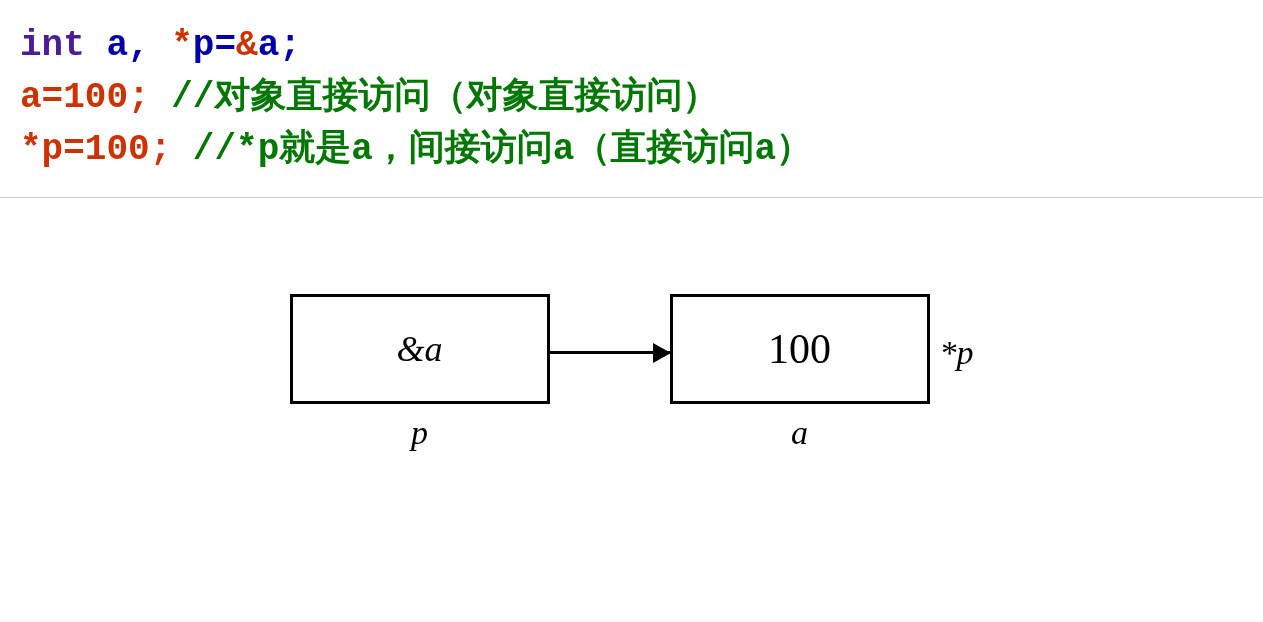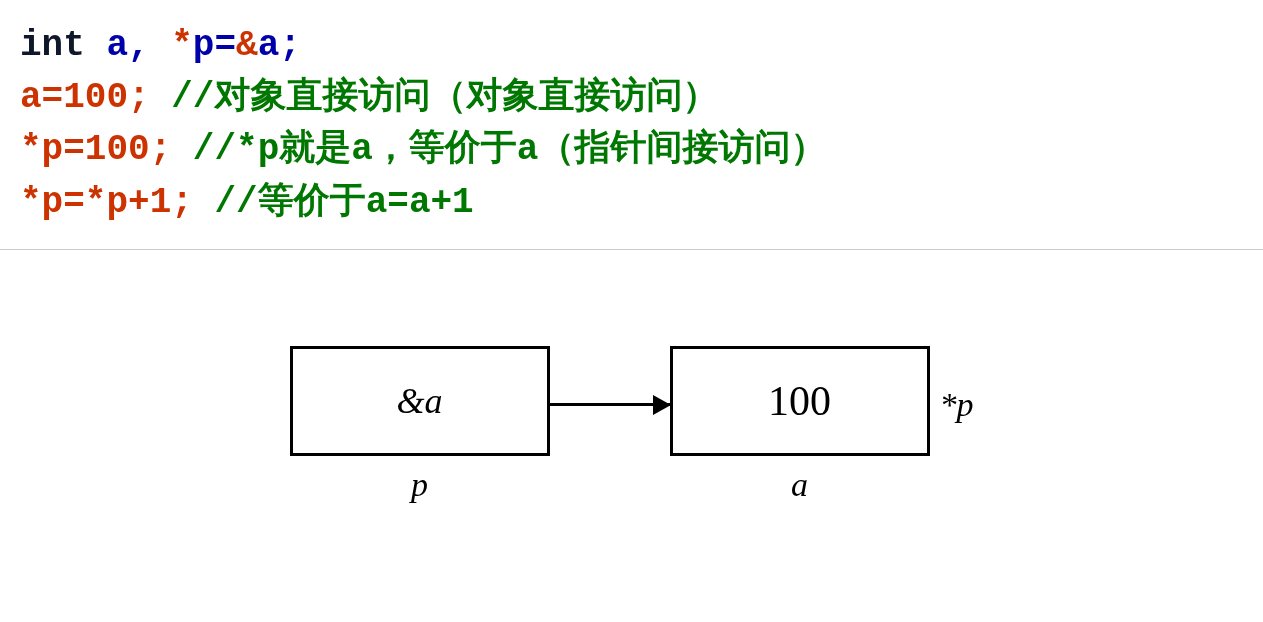--- a/index.html
+++ b/index.html
@@ -21,21 +21,21 @@
       border-bottom: 1px solid #cccccc;
     }
 
     .code-line {
       font-size: 36px;
       font-weight: bold;
       line-height: 1.45;
       white-space: nowrap;
     }
 
-    .kw-blue { color: #0f172a; }
+    .kw-blue { color: #4c1d95; }
     .kw-red { color: #cc3300; }
     .kw-green { color: #007700; }
     .kw-darkblue { color: #0000aa; }
 
     .bottom-section {
       display: flex;
       justify-content: center;
       align-items: center;
       height: 330px;
       position: relative;
@@ -139,26 +139,23 @@
 
   <div class="code-line">
     <span class="kw-blue">int</span><span class="kw-darkblue"> a, </span><span class="kw-red">*</span><span class="kw-darkblue">p=</span><span class="kw-red">&amp;</span><span class="kw-darkblue">a</span><span class="kw-darkblue">;</span>
   </div>
 
   <div class="code-line">
     <span class="kw-red">a=100;</span><span class="kw-green">  //对象直接访问（对象直接访问）</span>
   </div>
 
   <div class="code-line">
-    <span class="kw-red">*</span><span class="kw-red">p=100;</span><span class="kw-green">  //*p就是a，等价于a（指针间接访问）</span>
+    <span class="kw-red">*</span><span class="kw-red">p=100;</span><span class="kw-green">  //*p就是a，间接访问a（直接访问a）</span>
   </div>
 
-  <div class="code-line">
-    <span class="kw-red">*</span><span class="kw-red">p=</span><span class="kw-red">*</span><span class="kw-red">p+1;</span><span class="kw-green">  //等价于a=a+1</span>
-  </div>
 </div>
 
 <div class="bottom-section">
   <div class="diagram">
 
     <div class="box-container">
       <div class="box box-p">
         <span class="box-p-value">&amp;a</span>
       </div>
       <div class="box-label">p</div>

